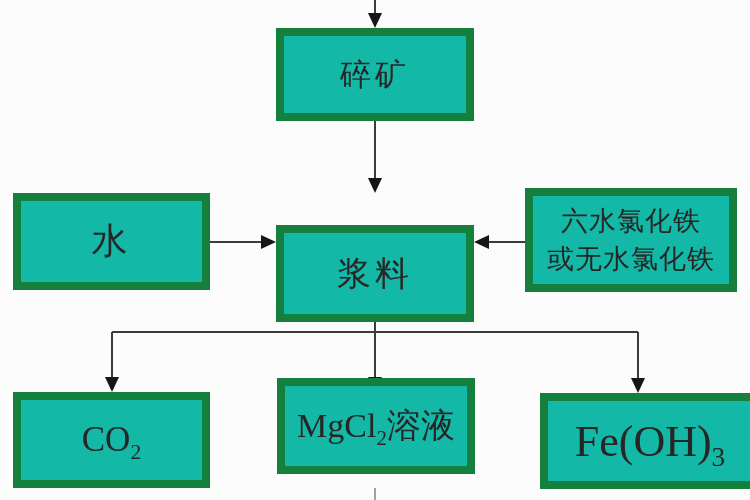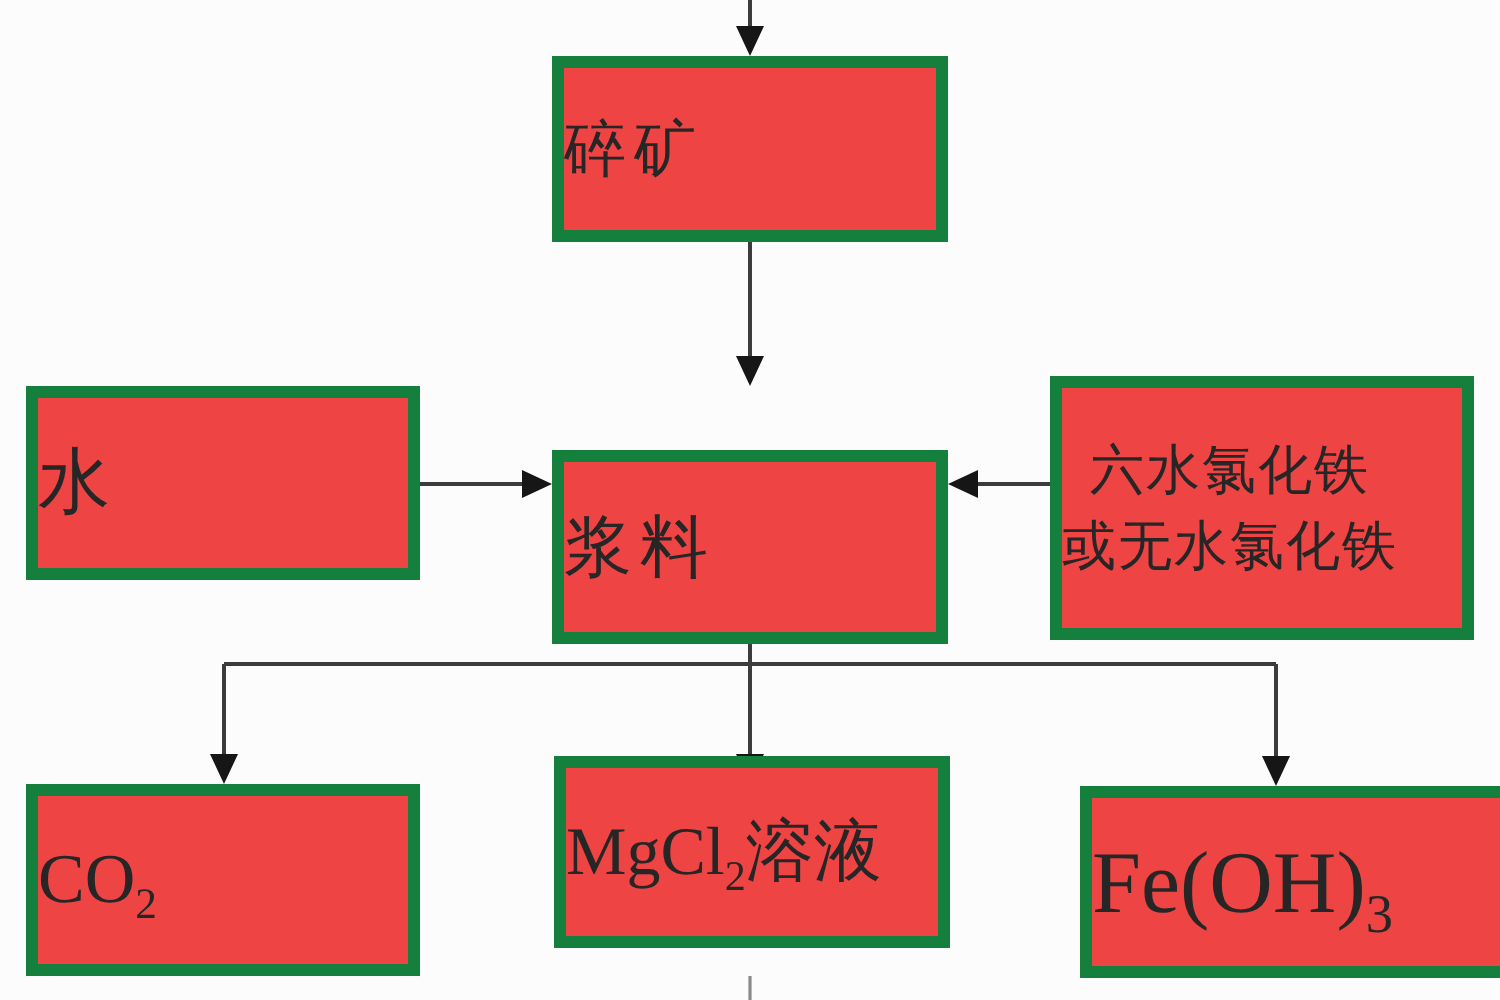--- a/index.html
+++ b/index.html
@@ -7,37 +7,37 @@
   .stage {
     position: relative;
     width: 750px; height: 500px;
     background: #fcfcfc;
     overflow: hidden;
     font-family: "Liberation Serif", "DejaVu Serif", serif;
     color: #1f1f1f;
   }
   .node {
     position: absolute;
-    border: 6px solid #15803d;
-    background: #ef4444;
+    border: 8px solid #15803d;
+    background: #14b8a6;
     box-sizing: border-box;
     display: flex;
     align-items: center;
-    justify-content: flex-start;
+    justify-content: center;
     text-align: center;
     color: #262626;
   }
   .node.cjk { letter-spacing: 4px; }
   .node .formula { letter-spacing: 0; }
   sub { font-size: 0.62em; line-height: 0; }
 
   #n-crush  { left: 276px; top: 28px;  width: 198px; height: 93px;  font-size: 31px; }
   #n-water  { left: 13px;  top: 193px; width: 197px; height: 97px;  font-size: 36px; }
   #n-slurry { left: 276px; top: 193px; width: 198px; height: 97px;  font-size: 34px; margin-top: 32px; }
-  #n-ferric { left: 525px; top: 188px; width: 212px; height: 132px; font-size: 27px;
+  #n-ferric { left: 525px; top: 188px; width: 212px; height: 104px; font-size: 27px;
               line-height: 1.42; letter-spacing: 1px; }
   #n-co2    { left: 13px;  top: 392px; width: 197px; height: 96px;  font-size: 35px; }
   #n-mgcl2  { left: 277px; top: 378px; width: 198px; height: 96px;  font-size: 34px; }
   #n-feoh3  { left: 540px; top: 393px; width: 220px; height: 96px;  font-size: 44px; }
 
   svg.flow-lines {
     position: absolute; left: 0; top: 0;
     width: 750px; height: 500px;
     pointer-events: none;
   }

